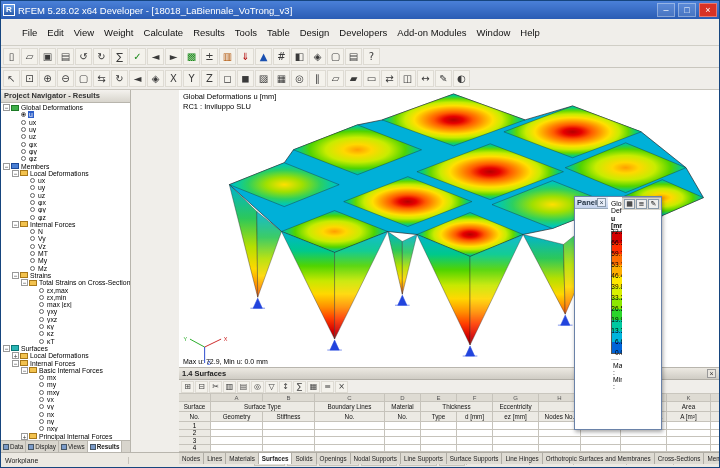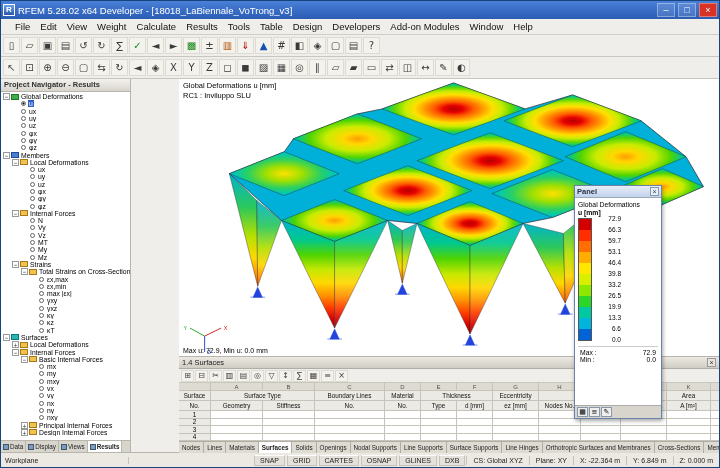--- a/index.html
+++ b/index.html
@@ -8,21 +8,21 @@
 .app { width:720px; height:468px; display:flex; flex-direction:column; border:1px solid #16457e; background:#f0eeea; overflow:hidden; position:relative; }
 
 
 .titlebar { height:18px; background:linear-gradient(#4a80d8,#2a5cb4); display:flex; align-items:center; padding:0 2px; gap:3px; flex:none; }
 .app-icon { width:12px; height:12px; background:linear-gradient(#6aa0e8,#2858a8); border:1px solid #fff; color:#fff; font-size:8px; line-height:10px; text-align:center; font-weight:bold; flex:none; }
 .title-text { flex:1; color:#fff; font-size:9.5px; white-space:nowrap; overflow:hidden; }
 .win-btn { width:18px; height:14px; color:#fff; font-size:9px; line-height:12px; text-align:center; background:rgba(255,255,255,.12); border:1px solid rgba(255,255,255,.35); flex:none; }
 .win-btn.close { background:#d83226; }
 
 
-.menubar { height:16px; background:#f0eeea; border-bottom:1px solid #d0cec6; display:flex; align-items:center; padding-left:9px; flex:none; }
+.menubar { height:27px; background:#f0eeea; border-bottom:1px solid #d0cec6; display:flex; align-items:center; padding-left:16px; flex:none; }
 .menu-item { font-size:9.5px; padding:1px 5px; color:#111; white-space:nowrap; }
 .toolbar { height:22px; background:#f0eeea; border-bottom:1px solid #c9c6be; display:flex; align-items:center; padding:0 2px; gap:1px; flex:none; }
 .tb-group { display:flex; align-items:center; gap:1px; }
 .tb-btn { width:17px; height:17px; border:1px solid #dedbd3; background:#f4f2ec; display:flex; align-items:center; justify-content:center; flex:none; }
 .tb-glyph { font-family:"DejaVu Sans",sans-serif; font-size:10px; color:#3a3a3a; line-height:1; }
 .combo { width:95px; height:16px; background:#fff; border:1px solid #8a8a8a; display:flex; align-items:center; margin:0 2px; flex:none; }
 .combo-text { flex:1; font-size:7.5px; padding-left:3px; white-space:nowrap; overflow:hidden; }
 .combo-arrow { width:12px; height:100%; background:#d8e4f8; border-left:1px solid #8a8a8a; font-size:6px; text-align:center; line-height:14px; color:#234; }
 
 
@@ -49,41 +49,41 @@
 .nav-tab .ic { width:6px; height:6px; background:#7a9ac8; border:1px solid #445566; flex:none; }
 
 
 .workspace { flex:1; position:relative; display:flex; flex-direction:column; min-width:0; }
 .canvas { height:278px; background:#fff; position:relative; border-bottom:1px solid #b8b5ad; flex:none; }
 .canvas svg { position:absolute; inset:0; width:100%; height:100%; }
 .result-label { position:absolute; top:2px; left:4px; font-size:7.5px; color:#000; line-height:1.35; }
 .minmax-label { position:absolute; bottom:2px; left:4px; font-size:7px; color:#000; }
 
 
-.float-panel { position:absolute; top:106px; right:57px; width:88px; height:234px; background:#fff; border:1px solid #6a82a8; box-shadow:1px 2px 4px rgba(0,0,0,.35); display:flex; flex-direction:column; z-index:20; }
+.float-panel { position:absolute; top:106px; right:57px; width:88px; height:234px; background:#fff; border:1px solid #6a82a8; box-shadow:1px 2px 4px rgba(0,0,0,.35); display:flex; flex-direction:row; z-index:20; }
 .fp-header { height:12px; background:linear-gradient(#e8eef8,#c2d2ec); border-bottom:1px solid #99aabb; display:flex; align-items:center; padding:0 2px; flex:none; }
 .fp-title { flex:1; font-size:7.5px; font-weight:bold; color:#223344; }
 .fp-close { width:9px; height:9px; border:1px solid #8899aa; background:#e8eef8; font-size:7px; line-height:7px; text-align:center; color:#334455; }
 .fp-body { flex:1; padding:3px 3px 0; display:flex; flex-direction:column; overflow:hidden; }
 .fp-section { font-size:6.8px; color:#000; }
 .fp-unit { font-size:6.8px; font-weight:bold; margin:1px 0 2px; }
 .legend { display:flex; }
 .legend-colors { width:14px; border:1px solid #555; flex:none; }
 .legend-band { height:11px; }
 .legend-values { position:relative; width:30px; }
 .legend-value { position:absolute; right:1px; font-size:6.5px; color:#000; }
 .fp-maxmin { margin-top:5px; border-top:1px solid #ccc; padding-top:2px; font-size:6.8px; }
 .fp-mm-row { display:flex; justify-content:space-between; padding:0 2px; }
 .fp-footer { height:13px; background:#d8d5cd; border-top:1px solid #aaa; display:flex; align-items:center; gap:1px; padding:0 2px; flex:none; }
 .fp-btn { width:11px; height:10px; border:1px solid #8899aa; background:#eee; font-size:7px; line-height:9px; text-align:center; font-family:"DejaVu Sans",sans-serif; }
 
 
 .table-panel { height:96px; display:flex; flex-direction:column; background:#f0eeea; flex:none; }
 .tp-title { height:12px; background:linear-gradient(#ece9e2,#cfccc4); border-bottom:1px solid #b0ada5; display:flex; align-items:center; padding:0 3px; flex:none; }
-.tp-title-text { flex:1; font-size:7.5px; font-weight:normal; color:#222; }
+.tp-title-text { flex:1; font-size:7.5px; font-weight:bold; color:#222; }
 .tp-close { width:9px; height:9px; border:1px solid #999; background:#e8e5de; font-size:7px; line-height:7px; text-align:center; color:#333; }
 .tp-toolbar { height:14px; display:flex; align-items:center; gap:1px; padding:0 2px; border-bottom:1px solid #c9c6be; flex:none; }
 .tp-btn { width:13px; height:12px; display:flex; align-items:center; justify-content:center; border:1px solid #dedbd3; background:#f4f2ec; flex:none; }
 .tp-btn span { font-family:"DejaVu Sans",sans-serif; font-size:8px; color:#3a3a3a; line-height:1; }
 .grid-wrap { flex:1; overflow:hidden; background:#fff; }
 .grid { display:grid; grid-template-columns:32px 52px 52px 70px 36px 36px 36px 46px 42px 40px 46px 44px 44px; grid-template-rows:8px 10px 10px repeat(4,7.5px); }
 .gcell { border-right:1px solid #c6c3bb; border-bottom:1px solid #c6c3bb; font-size:6.3px; display:flex; align-items:center; justify-content:center; overflow:hidden; white-space:nowrap; }
 .gcell.letter,.gcell.corner { background:#dedbd3; color:#555; font-size:6px; }
 .gcell.h1,.gcell.h2 { background:#eceae4; color:#111; }
 .gcell.rownum { background:#eceae4; }

